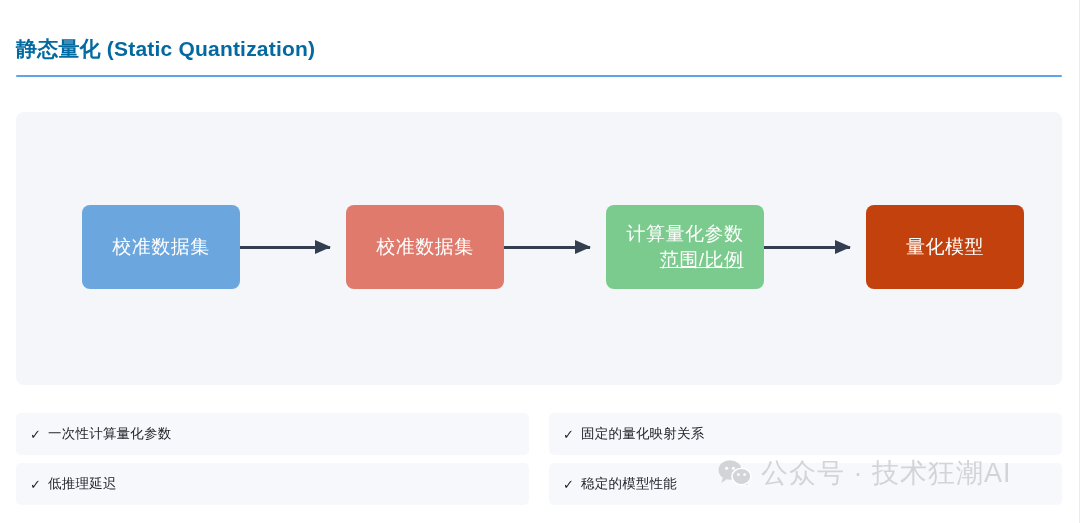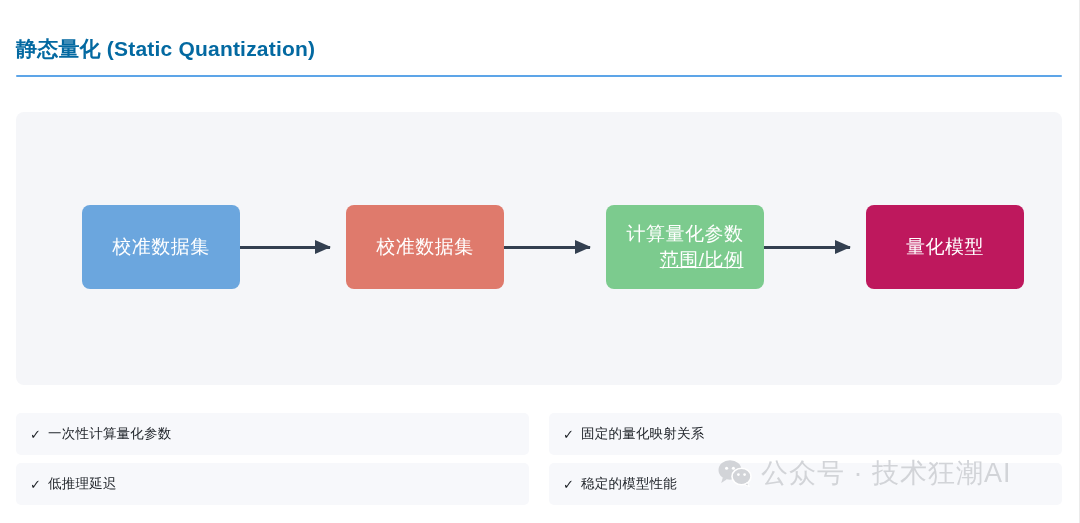--- a/index.html
+++ b/index.html
@@ -191,21 +191,21 @@
 
       <div class="flow-box box-3" style="background: rgb(124, 203, 142); text-align: right;">
         <span>
           <span class="line1">计算量化参数</span>
           <span class="line2">范围/比例</span>
         </span>
       </div>
 
       <div class="arrow arrow-3" style="background: rgb(51, 63, 80);"></div>
 
-      <div class="flow-box box-4" style="background: #be185d;">
+      <div class="flow-box box-4" style="background: #c2410c;">
         <span>量化模型</span>
       </div>
 
     </div>
   </div>
 
   <div class="features">
 
     <div class="feature-card">
       <span class="check">✓</span>

